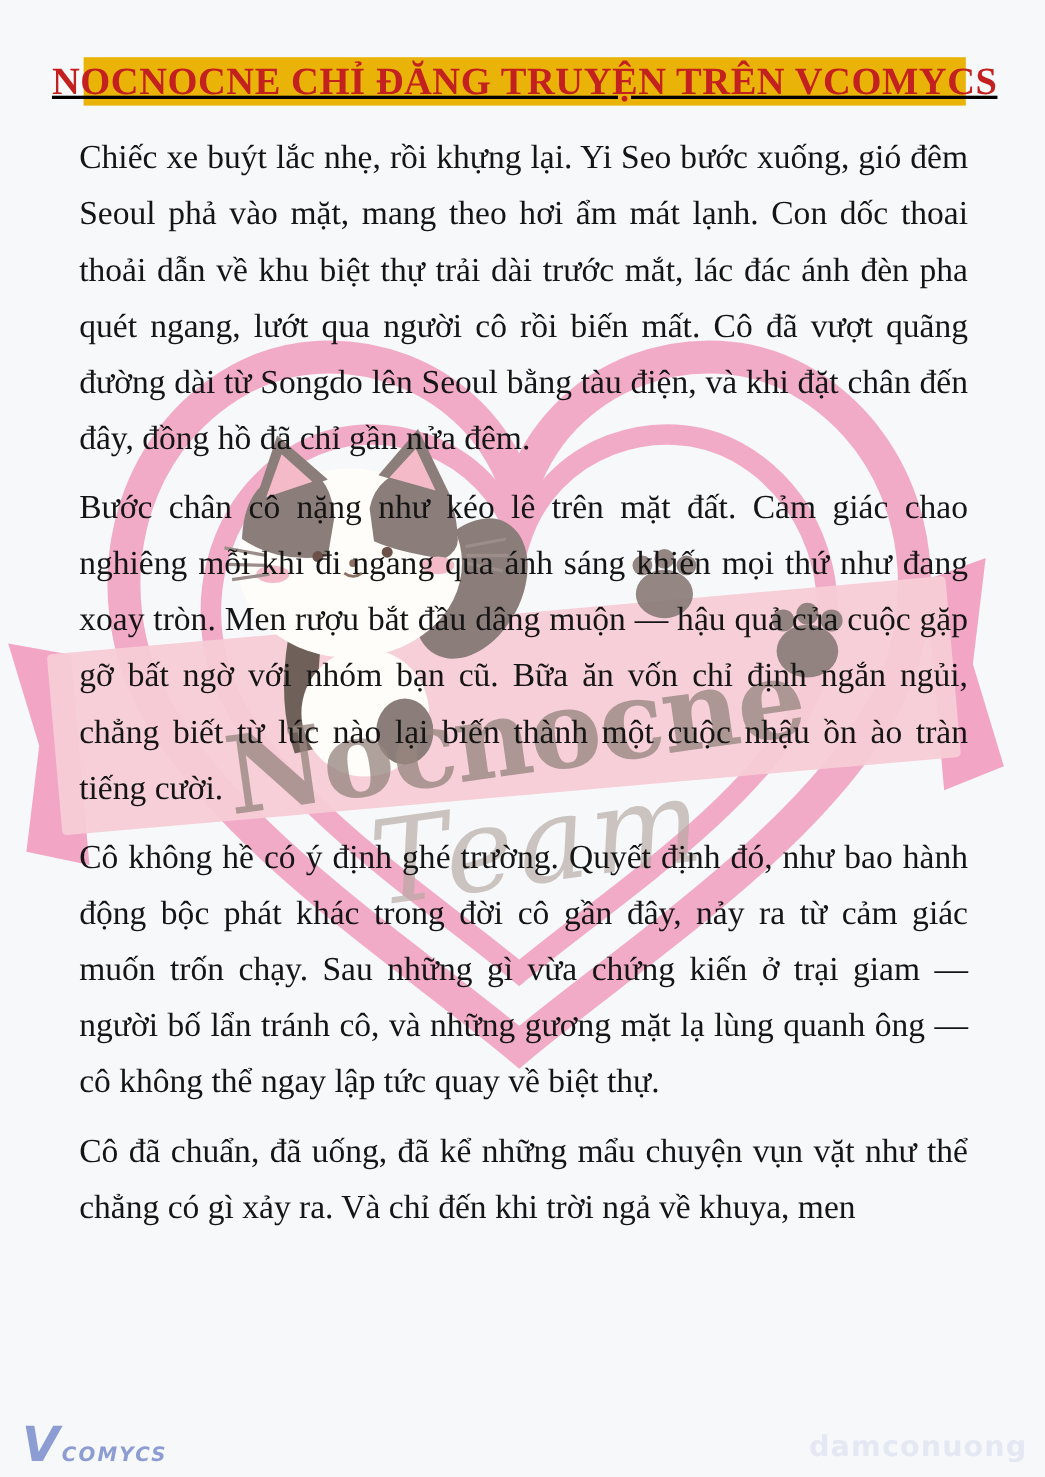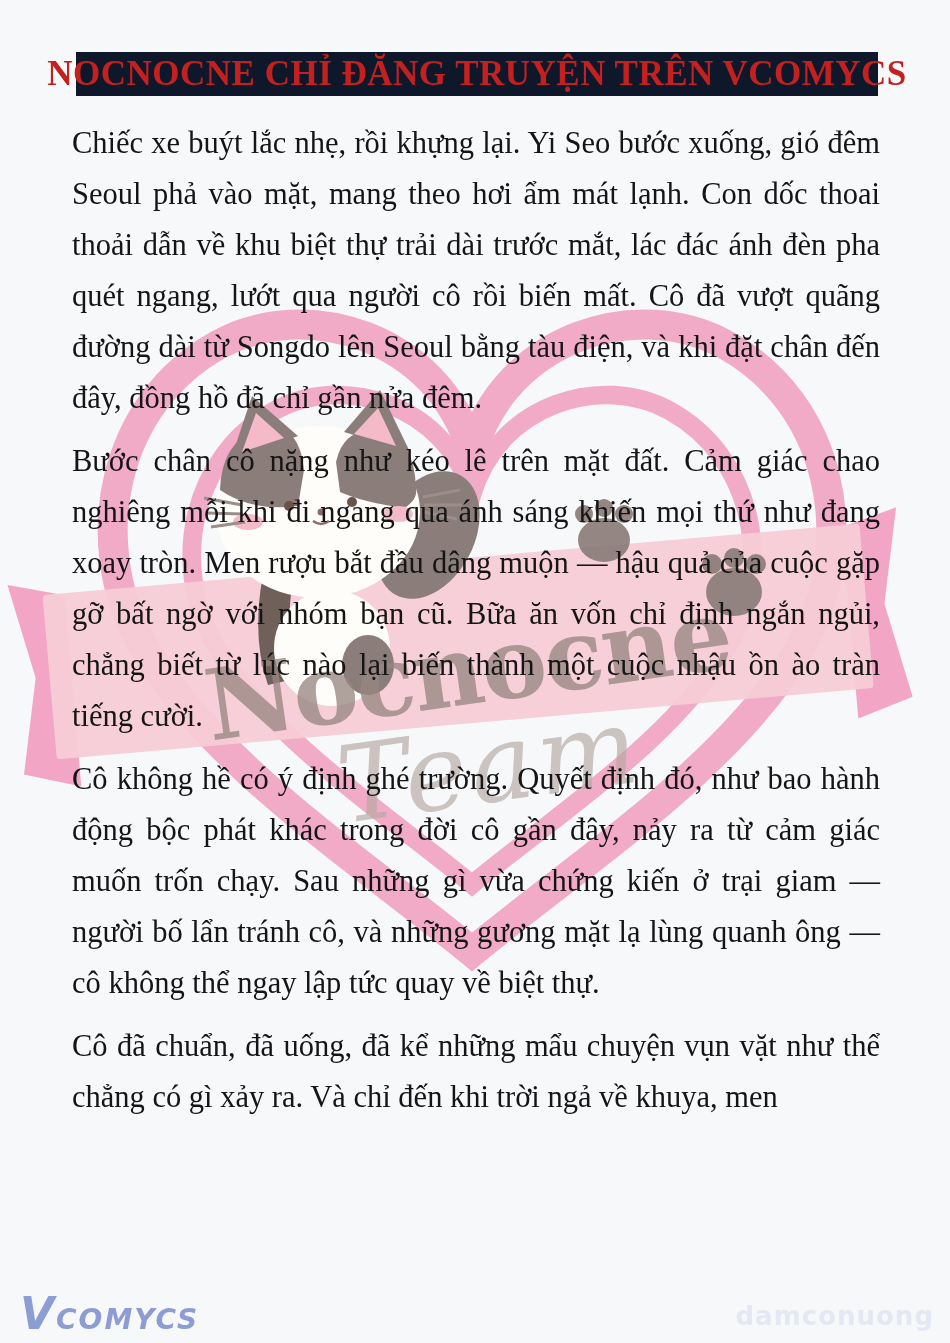--- a/index.html
+++ b/index.html
@@ -5,39 +5,40 @@
   html,body { margin:0; padding:0; background:#e9e9e9; }
   .page {
     position:relative; width:950px; height:1343px;
     background:#f7f8fa; overflow:hidden;
     font-family:"Liberation Serif", serif;
     margin:0 auto;
   }
   .watermark { position:absolute; left:0; top:0; z-index:0; }
   .banner {
     position:absolute; left:76px; top:52px; width:802px; height:44px;
-    background:#0f172a; display:flex; align-items:center; justify-content:center;
+    background:#eab308; display:flex; align-items:center; justify-content:center;
     z-index:2;
+    text-decoration:underline;
   }
   .banner span {
     font-weight:bold; font-size:35px; color:#c32020;
     white-space:nowrap; letter-spacing:0.5px;
     font-family:"Liberation Serif", serif;
   }
   .content {
     position:absolute; left:72px; top:118px; width:808px; z-index:2;
   }
   .content p {
     margin:0 0 12px 0; font-size:30.5px; line-height:51px;
     color:#151515; text-align:justify;
   }
   .footer-logo {
     position:absolute; left:20px; top:1288px; z-index:2;
     font-family:"DejaVu Sans", sans-serif; font-style:italic; font-weight:bold;
-    color:#8d9dd3; font-size:28px; letter-spacing:2px;
+    color:#8d9dd3; font-size:18px; letter-spacing:2px;
   }
   .footer-logo::first-letter { font-size:44px; }
   .credit {
     position:absolute; right:16px; top:1301px; z-index:2;
     font-family:"DejaVu Sans", sans-serif; font-weight:bold;
     color:#e3e8f3; font-size:26px; letter-spacing:1px;
   }
 </style>
 </head>
 <body>

